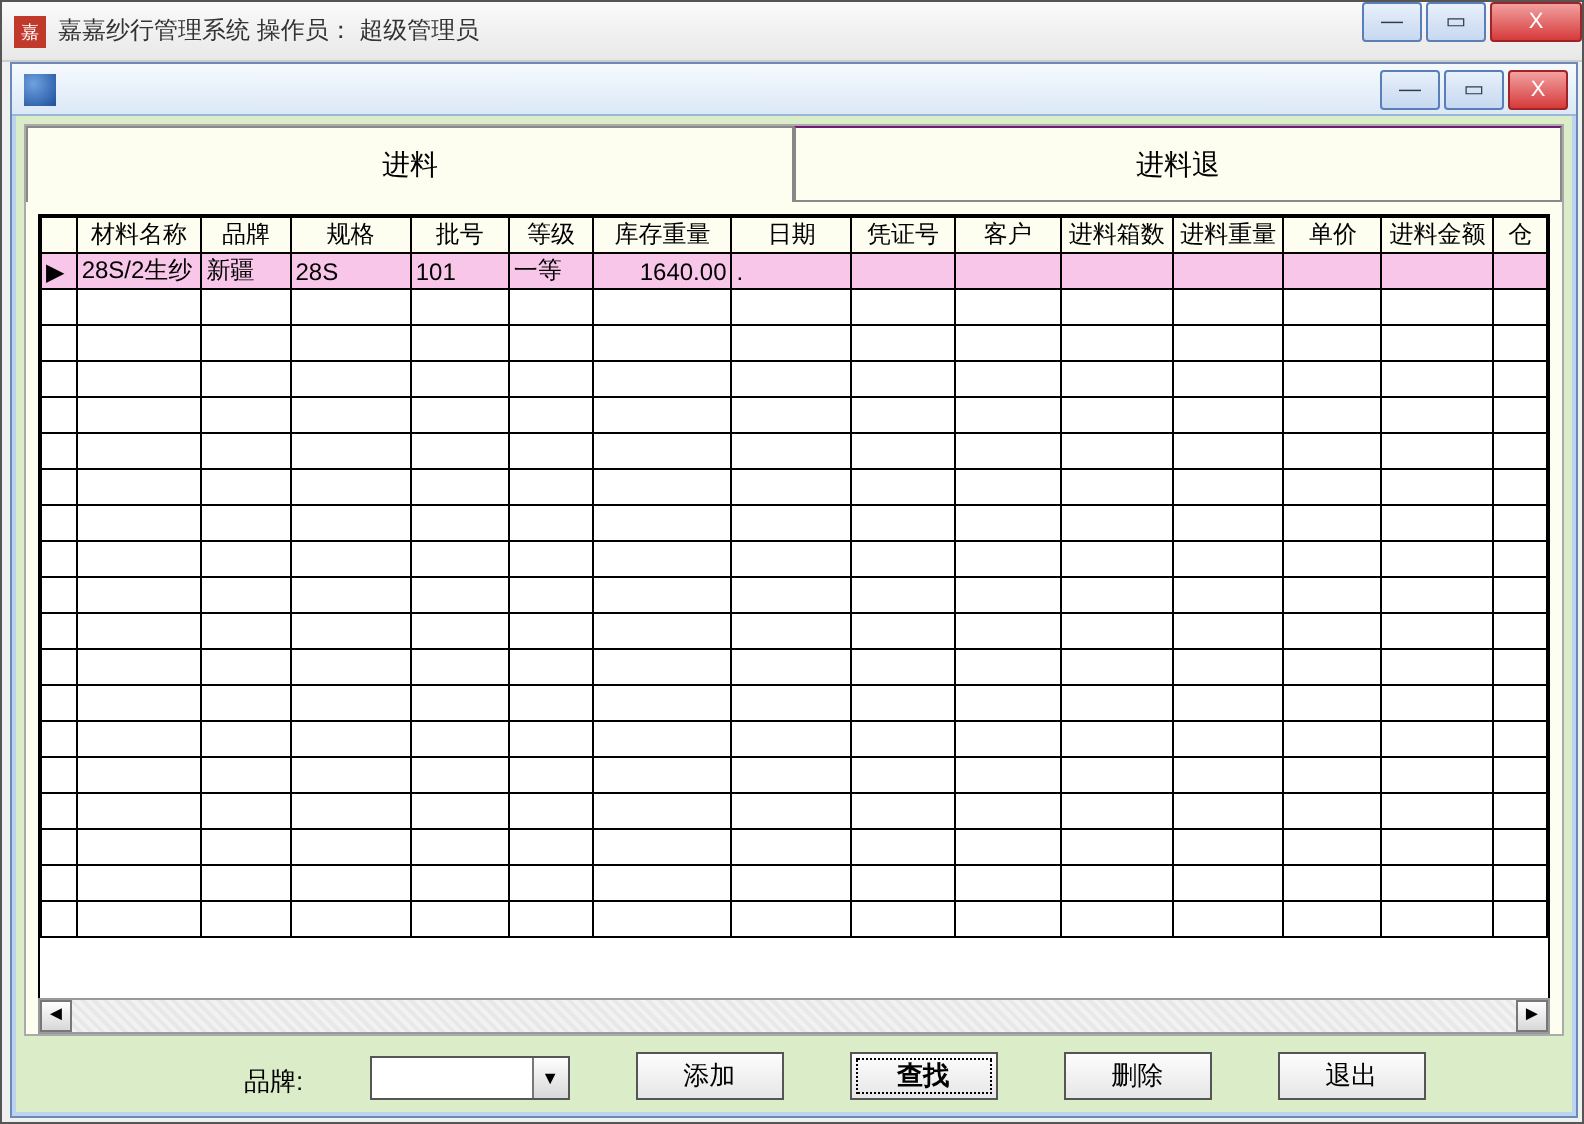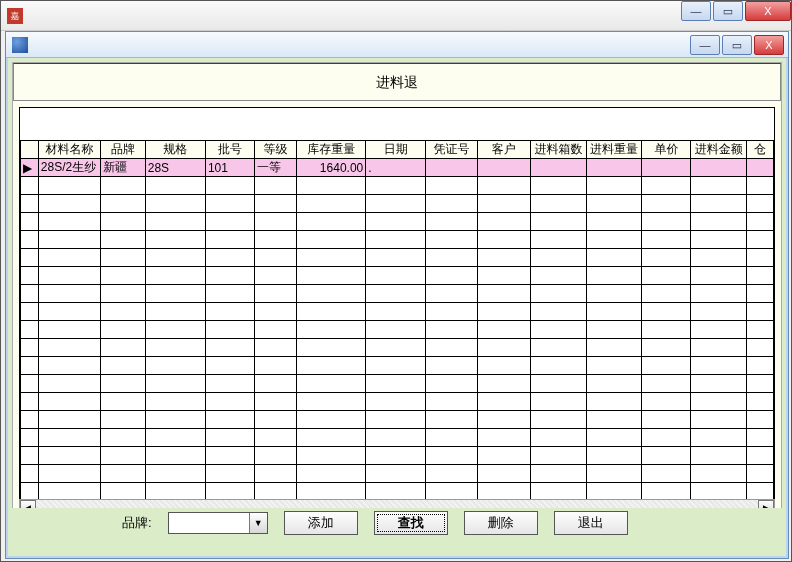--- a/index.html
+++ b/index.html
@@ -121,21 +121,20 @@
   margin: 6px 6px 0 6px;
   border: 1px solid #000;
   position: relative;
   overflow: hidden;
   background: #fff;
 }
 table.grid {
   border-collapse: collapse;
   width: 100%;
   table-layout: fixed;
-  margin-top: 32px;
 }
 table.grid th, table.grid td {
   border: 1px solid #000;
   height: 18px;
   padding: 0 2px;
   font-size: 12px;
   overflow: hidden;
   white-space: nowrap;
   background: #fff;
 }
@@ -159,25 +158,25 @@
 }
 .hscroll .arrow {
   width:16px; height:16px; border:1px solid #777;
   background: linear-gradient(#fefefe,#d8d8d8);
   text-align:center; line-height:14px; font-size:10px;
 }
 .hscroll .track { flex:1; background: repeating-linear-gradient(45deg,#f2f2f2,#f2f2f2 2px,#e8e8e8 2px,#e8e8e8 4px); height:16px; position:relative;}
 .bottom-bar {
   position: absolute;
   left: 6px; right: 6px;
-  bottom: 20px;
+  bottom: 8px;
   height: 30px;
   display: flex;
-  align-items: center;
-  gap: 16px;
+  align-items: flex-end;
+  gap: 33px;
   padding-left: 110px;
   background: #dbecc8;
 }
 .bottom-bar label { font-size:13px; }
 .combo {
   display: inline-flex;
   align-items: stretch;
   border: 1px solid #555;
   background: #fff;
   height: 22px;
@@ -211,39 +210,41 @@
   outline-offset: -4px;
   font-weight: bold;
 }
 </style>
 </head>
 <body>
 
 <div class="outer-window">
   <div class="outer-titlebar">
     <span class="icon">嘉</span>
+    <span class="title">嘉嘉纱行管理系统 操作员： 超级管理员</span>
     <div class="outer-controls">
       <div class="win-btn">—</div>
       <div class="win-btn">▭</div>
       <div class="win-btn win-close">X</div>
     </div>
   </div>
 
   <div class="inner-window">
     <div class="inner-titlebar">
       <span class="icon"></span>
       <div class="inner-controls">
         <div class="win-btn">—</div>
         <div class="win-btn">▭</div>
         <div class="win-btn win-close" style="width:30px">X</div>
       </div>
     </div>
 
     <div class="content-area">
       <div class="tabs">
+        <div class="tab active">进料</div>
         <div class="tab inactive">进料退</div>
       </div>
 
       <div class="grid-wrap">
         <table class="grid" id="grid">
             <colgroup>
               <col style="width: 16px;">
               <col style="width: 56px;">
               <col style="width: 40px;">
               <col style="width: 54px;">

